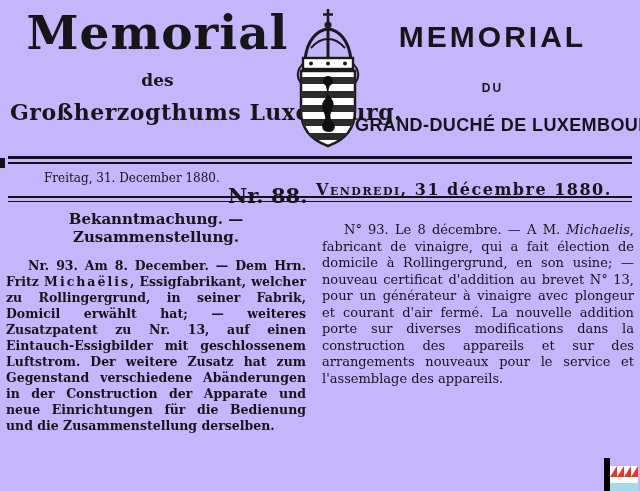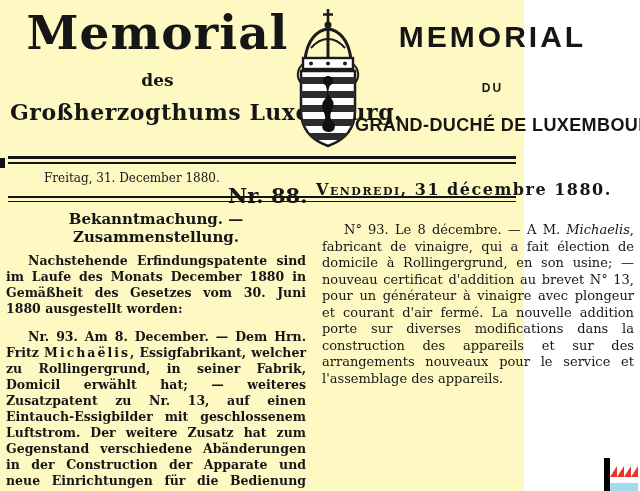--- a/index.html
+++ b/index.html
@@ -1,18 +1,18 @@
 <!DOCTYPE html>
 <html><head>
 <meta charset="utf-8">
 <style>
   html,body{margin:0;padding:0;}
   body{width:640px;height:491px;background:#ffffff;overflow:hidden;
        font-family:"DejaVu Serif", serif;color:#161616;}
-  .page{position:relative;width:524px;height:491px;background:#fef9c3;}
+  .page{position:relative;width:640px;height:491px;background:#c4b5fd;}
 
   
   .mast-left{position:absolute;left:10px;top:4px;width:295px;text-align:center;}
   .mast-title-de{font-size:47px;font-weight:bold;letter-spacing:1px;line-height:58px;}
   .mast-des{font-size:17px;font-weight:bold;margin-top:8px;}
   .mast-state-de{font-size:22px;font-weight:bold;margin-top:9px;letter-spacing:.5px;white-space:nowrap;}
 
   .arms{position:absolute;left:292px;top:6px;width:72px;height:146px;}
 
   .mast-right{position:absolute;left:355px;top:20px;width:275px;text-align:center;
@@ -103,21 +103,20 @@
   <div class="edge-speck"></div>
 
   <div class="date-de">Freitag, 31. December 1880.</div>
   <div class="issue"><span>Nr.</span>&nbsp;<span>88.</span></div>
   <div class="date-fr"><span class="sc">Vendredi,</span>&nbsp;<span>31 décembre 1880.</span></div>
 
   <div class="rule-mid"></div>
 
   <section class="col col-de">
     <h2>Bekanntmachung. — Zusammenstellung.</h2>
-    <p class="p1">Nachstehende Erfindungspatente sind im Laufe des Monats December 1880 in Gemäßheit des Gesetzes vom 30. Juni 1880 ausgestellt worden:</p>
     <p class="p2"><span>Nr. 93. Am 8. December. — Dem Hrn. Fritz </span><span class="sperr">Michaëlis</span><span>, Essigfabrikant, welcher zu Rollingergrund, in seiner Fabrik, Domicil erwählt hat; — weiteres Zusatzpatent zu Nr. 13, auf einen Eintauch-Essigbilder mit geschlossenem Luftstrom. Der weitere Zusatz hat zum Gegenstand verschiedene Abänderungen in der Construction der Apparate und neue Einrichtungen für die Bedienung und die Zusammenstellung derselben.</span></p>
   </section>
 
   <section class="col col-fr">
     <p class="p2"><span>N° 93. Le 8 décembre. — A M. </span><span class="em-name">Michaelis</span><span>, fabricant de vinaigre, qui a fait élection de domicile à Rollingergrund, en son usine; — nouveau certificat d'addition au brevet N° 13, pour un générateur à vinaigre avec plongeur et courant d'air fermé. La nouvelle addition porte sur diverses modifications dans la construction des appareils et sur des arrangements nouveaux pour le service et l'assemblage des appareils.</span></p>
   </section>
 
   <div class="wm-bar"></div>
   <div class="wm-flag">
     <svg width="28" height="25" viewBox="0 0 28 25" aria-hidden="true">

